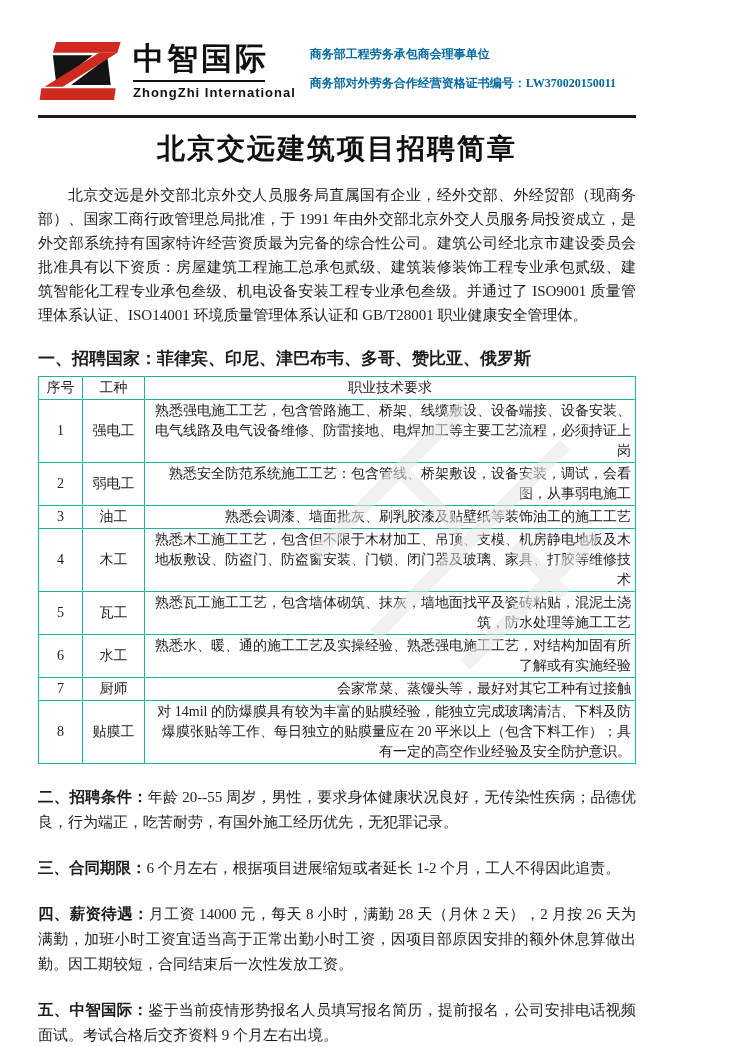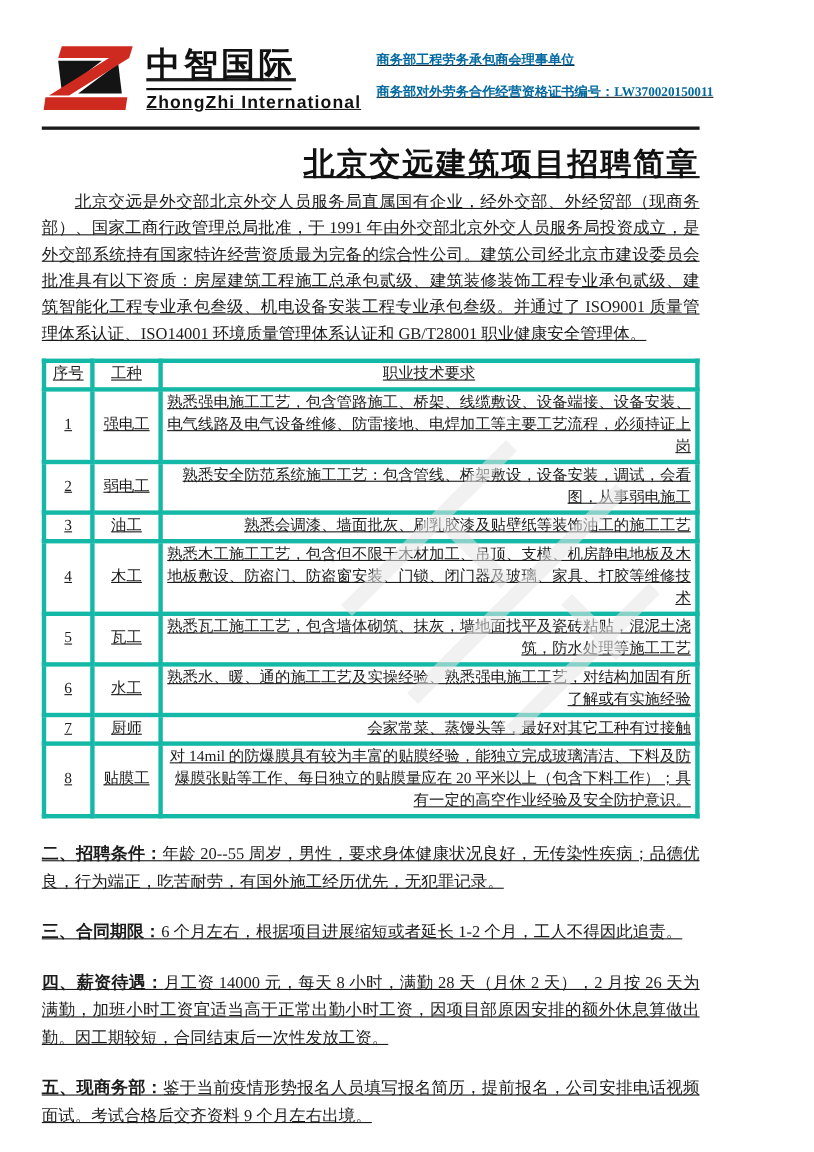--- a/index.html
+++ b/index.html
@@ -1,50 +1,50 @@
 <!DOCTYPE html>
 <html><head>
 <meta charset="utf-8">
 <style>
   html,body{margin:0;padding:0;background:#ffffff;}
   body{
     width:740px;height:1047px;position:relative;overflow:hidden;
     font-family:"Liberation Serif","DejaVu Serif",serif;
     color:#1c1c1c;
   }
-  .page{position:relative;width:696px;height:1047px;box-sizing:border-box;padding:34px 60px 0 38px;text-decoration:underline;}
+  .page{position:relative;width:696px;height:1047px;box-sizing:border-box;padding:34px 60px 0 38px;}
 
   
   .header{display:flex;align-items:flex-start;}
   .logo-block{display:flex;align-items:flex-start;gap:9px;flex:0 0 auto;}
   .logo-mark{width:86px;height:74px;flex:0 0 auto;}
   .logo-text{display:flex;flex-direction:column;justify-content:flex-start;margin-top:8px;}
   .brand-cn{font-family:"Liberation Sans","DejaVu Sans",sans-serif;font-weight:bold;
     font-size:31px;line-height:34px;letter-spacing:3px;color:#111;white-space:nowrap;}
   .brand-divider{border-top:2px solid #111;margin:4px 0 3px 0;width:132px;}
   .brand-en{font-family:"Liberation Sans","DejaVu Sans",sans-serif;font-weight:bold;
-    font-size:16px;letter-spacing:1px;color:#111;white-space:nowrap;}
+    font-size:13px;letter-spacing:1px;color:#111;white-space:nowrap;}
   .credentials{margin-left:14px;margin-top:6px;}
   .credential-line{font-weight:bold;font-size:12px;line-height:29px;white-space:nowrap;color:#0369a1;}
   .header-rule{border-top:3px solid #1a1a1a;margin-top:7px;}
 
   
-  .doc-title{text-align:right;font-weight:bold;font-size:28px;letter-spacing:2px;
-    margin:12px 0 4px 0;color:#111;}
+  .doc-title{text-align:center;font-weight:bold;font-size:28px;letter-spacing:2px;
+    margin:12px 0 15px 0;color:#111;}
 
   
-  .intro{font-size:15px;line-height:24px;text-align:justify;margin:0 0 10px 0;text-indent:2em;}
+  .intro{font-size:15px;line-height:24px;text-align:justify;margin:0 0 20px 0;text-indent:2em;}
   .sec-heading{font-weight:bold;font-size:17px;margin:6px 0 6px 0;white-space:nowrap;}
   .sec{font-size:15px;line-height:25px;text-align:justify;margin:20px 0;}
   .sec-label{font-weight:bold;font-size:15.5px;}
 
   
   table.jobs{width:100%;border-collapse:collapse;margin:2px 0 8px 0;
     font-size:14px;line-height:20px;}
-  table.jobs th,table.jobs td{border:4px solid #14b8a6;padding:1px 4px;vertical-align:middle;}
+  table.jobs th,table.jobs td{border:1px solid #14b8a6;padding:1px 4px;vertical-align:middle;}
   table.jobs th{font-weight:normal;font-size:14px;text-align:center;padding:1px 2px;}
   td.c-no,td.c-trade{text-align:center;white-space:nowrap;}
   td.c-req{text-align:right;}
 
   
   .signature{font-weight:bold;font-size:19px;text-align:right;padding-right:62px;margin-top:24px;}
 
   
   .watermark{position:absolute;left:260px;top:300px;width:420px;height:420px;
     pointer-events:none;opacity:0.55;}
@@ -85,20 +85,21 @@
       <div class="credential-line">商务部工程劳务承包商会理事单位</div>
       <div class="credential-line">商务部对外劳务合作经营资格证书编号：LW370020150011</div>
     </div>
   </div>
   <div class="header-rule"></div>
 
   <div class="doc-title">北京交远建筑项目招聘简章</div>
 
   <p class="intro">北京交远是外交部北京外交人员服务局直属国有企业，经外交部、外经贸部（现商务部）、国家工商行政管理总局批准，于 1991 年由外交部北京外交人员服务局投资成立，是外交部系统持有国家特许经营资质最为完备的综合性公司。建筑公司经北京市建设委员会批准具有以下资质：房屋建筑工程施工总承包贰级、建筑装修装饰工程专业承包贰级、建筑智能化工程专业承包叁级、机电设备安装工程专业承包叁级。并通过了 ISO9001 质量管理体系认证、ISO14001 环境质量管理体系认证和 GB/T28001 职业健康安全管理体。</p>
 
+  <div class="sec-heading"><span>一、招聘国家：</span><span>菲律宾、印尼、津巴布韦、多哥、赞比亚、俄罗斯</span></div>
 
   <table class="jobs">
     <colgroup>
         <col style="width:44px">
         <col style="width:62px">
         <col>
       </colgroup>
     <thead>
       <tr>
         <th>序号</th>
@@ -149,17 +150,17 @@
       </tr>
     </tbody>
   </table>
 
   <p class="sec"><span class="sec-label">二、招聘条件：</span><span>年龄 20--55 周岁，男性，要求身体健康状况良好，无传染性疾病；品德优良，行为端正，吃苦耐劳，有国外施工经历优先，无犯罪记录。</span></p>
 
   <p class="sec"><span class="sec-label">三、合同期限：</span><span>6 个月左右，根据项目进展缩短或者延长 1-2 个月，工人不得因此追责。</span></p>
 
   <p class="sec"><span class="sec-label">四、薪资待遇：</span><span>月工资 14000 元，每天 8 小时，满勤 28 天（月休 2 天），2 月按 26 天为满勤，加班小时工资宜适当高于正常出勤小时工资，因项目部原因安排的额外休息算做出勤。因工期较短，合同结束后一次性发放工资。</span></p>
 
-  <p class="sec"><span class="sec-label">五、现商务部：</span><span>鉴于当前疫情形势报名人员填写报名简历，提前报名，公司安排电话视频面试。考试合格后交齐资料 9 个月左右出境。</span></p>
+  <p class="sec"><span class="sec-label">五、中智国际：</span><span>鉴于当前疫情形势报名人员填写报名简历，提前报名，公司安排电话视频面试。考试合格后交齐资料 9 个月左右出境。</span></p>
 
   <div class="signature">临沂中智国际经济技术合作有限公司</div>
 
 </div>
 
 </body></html>

